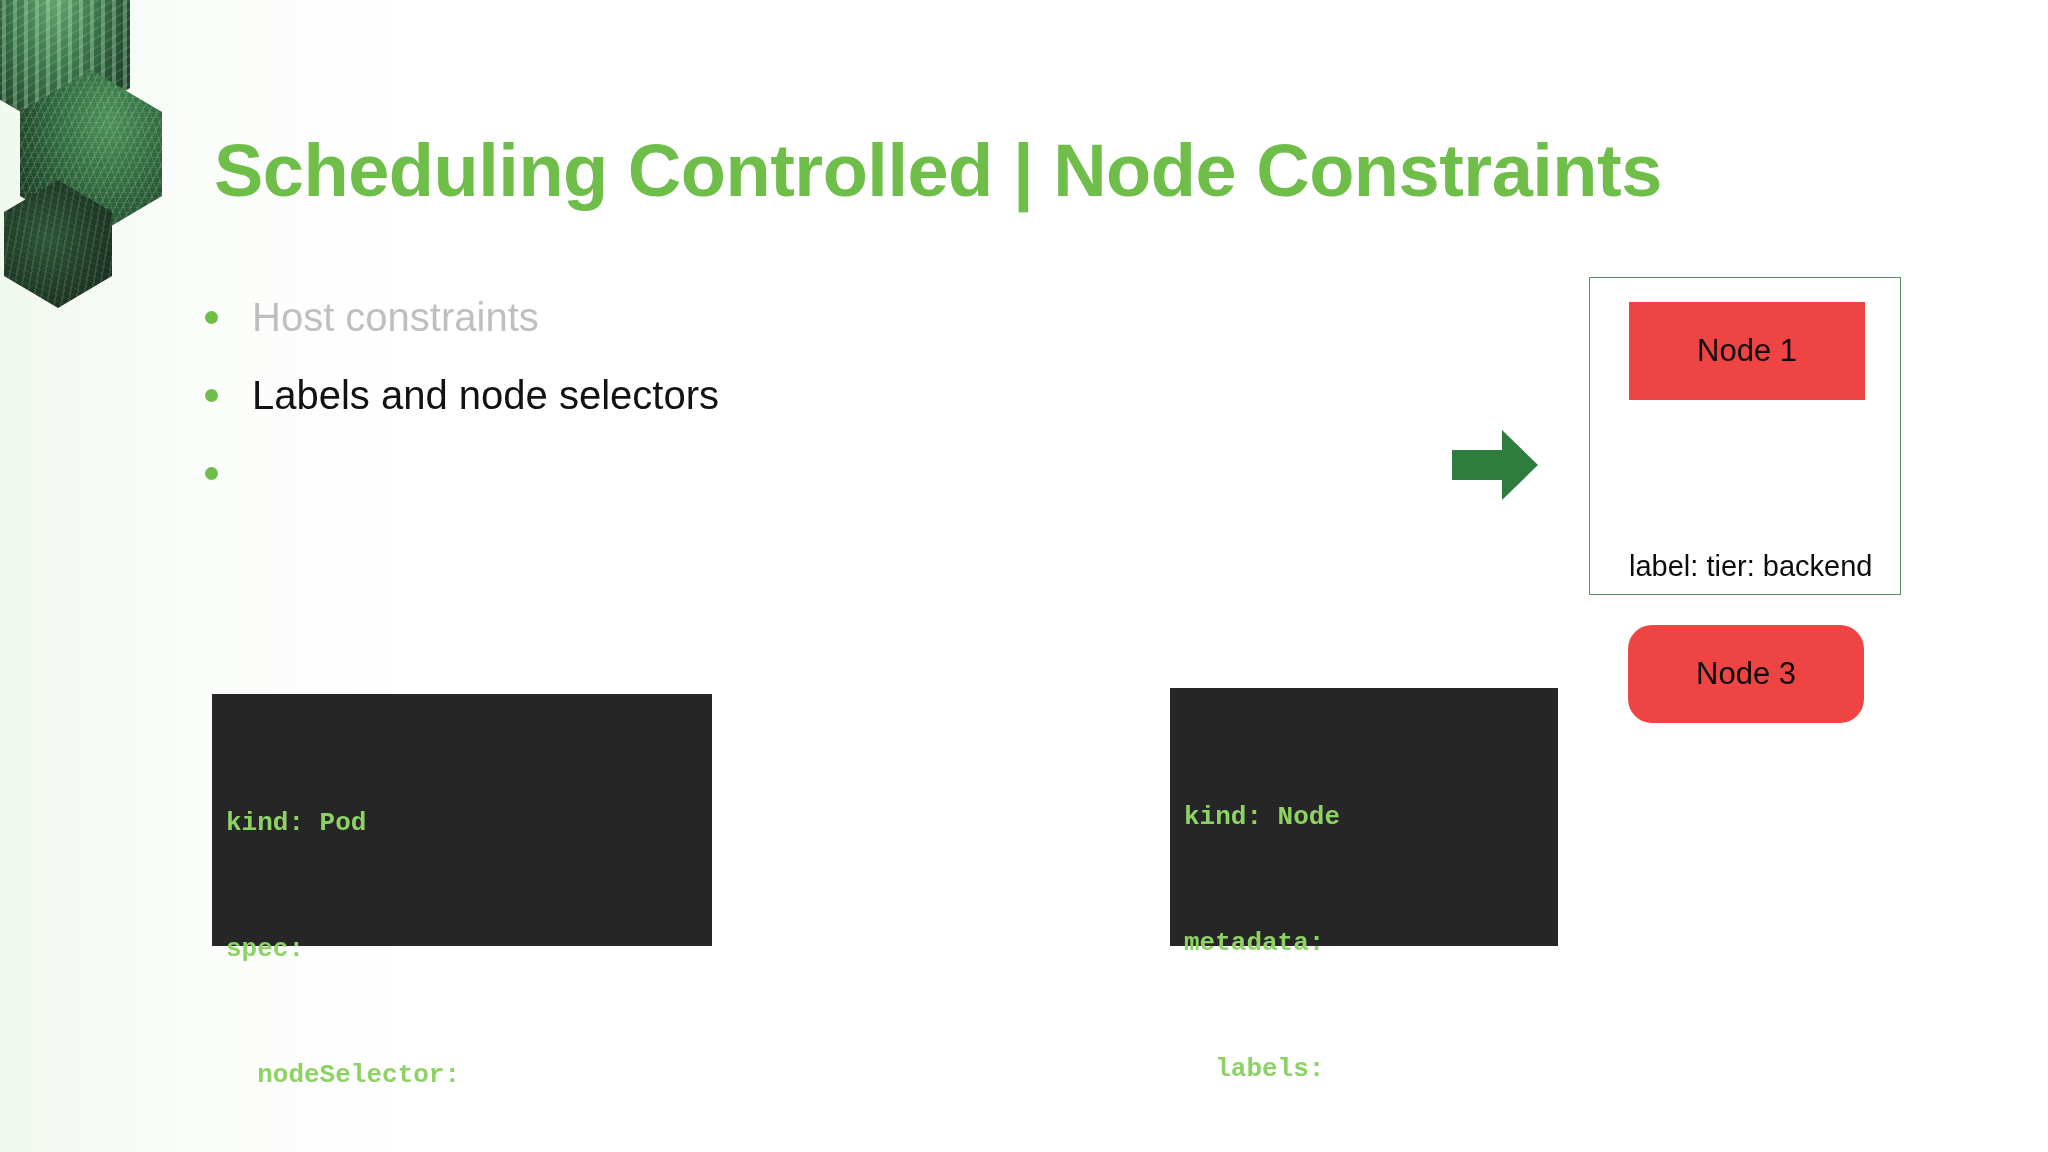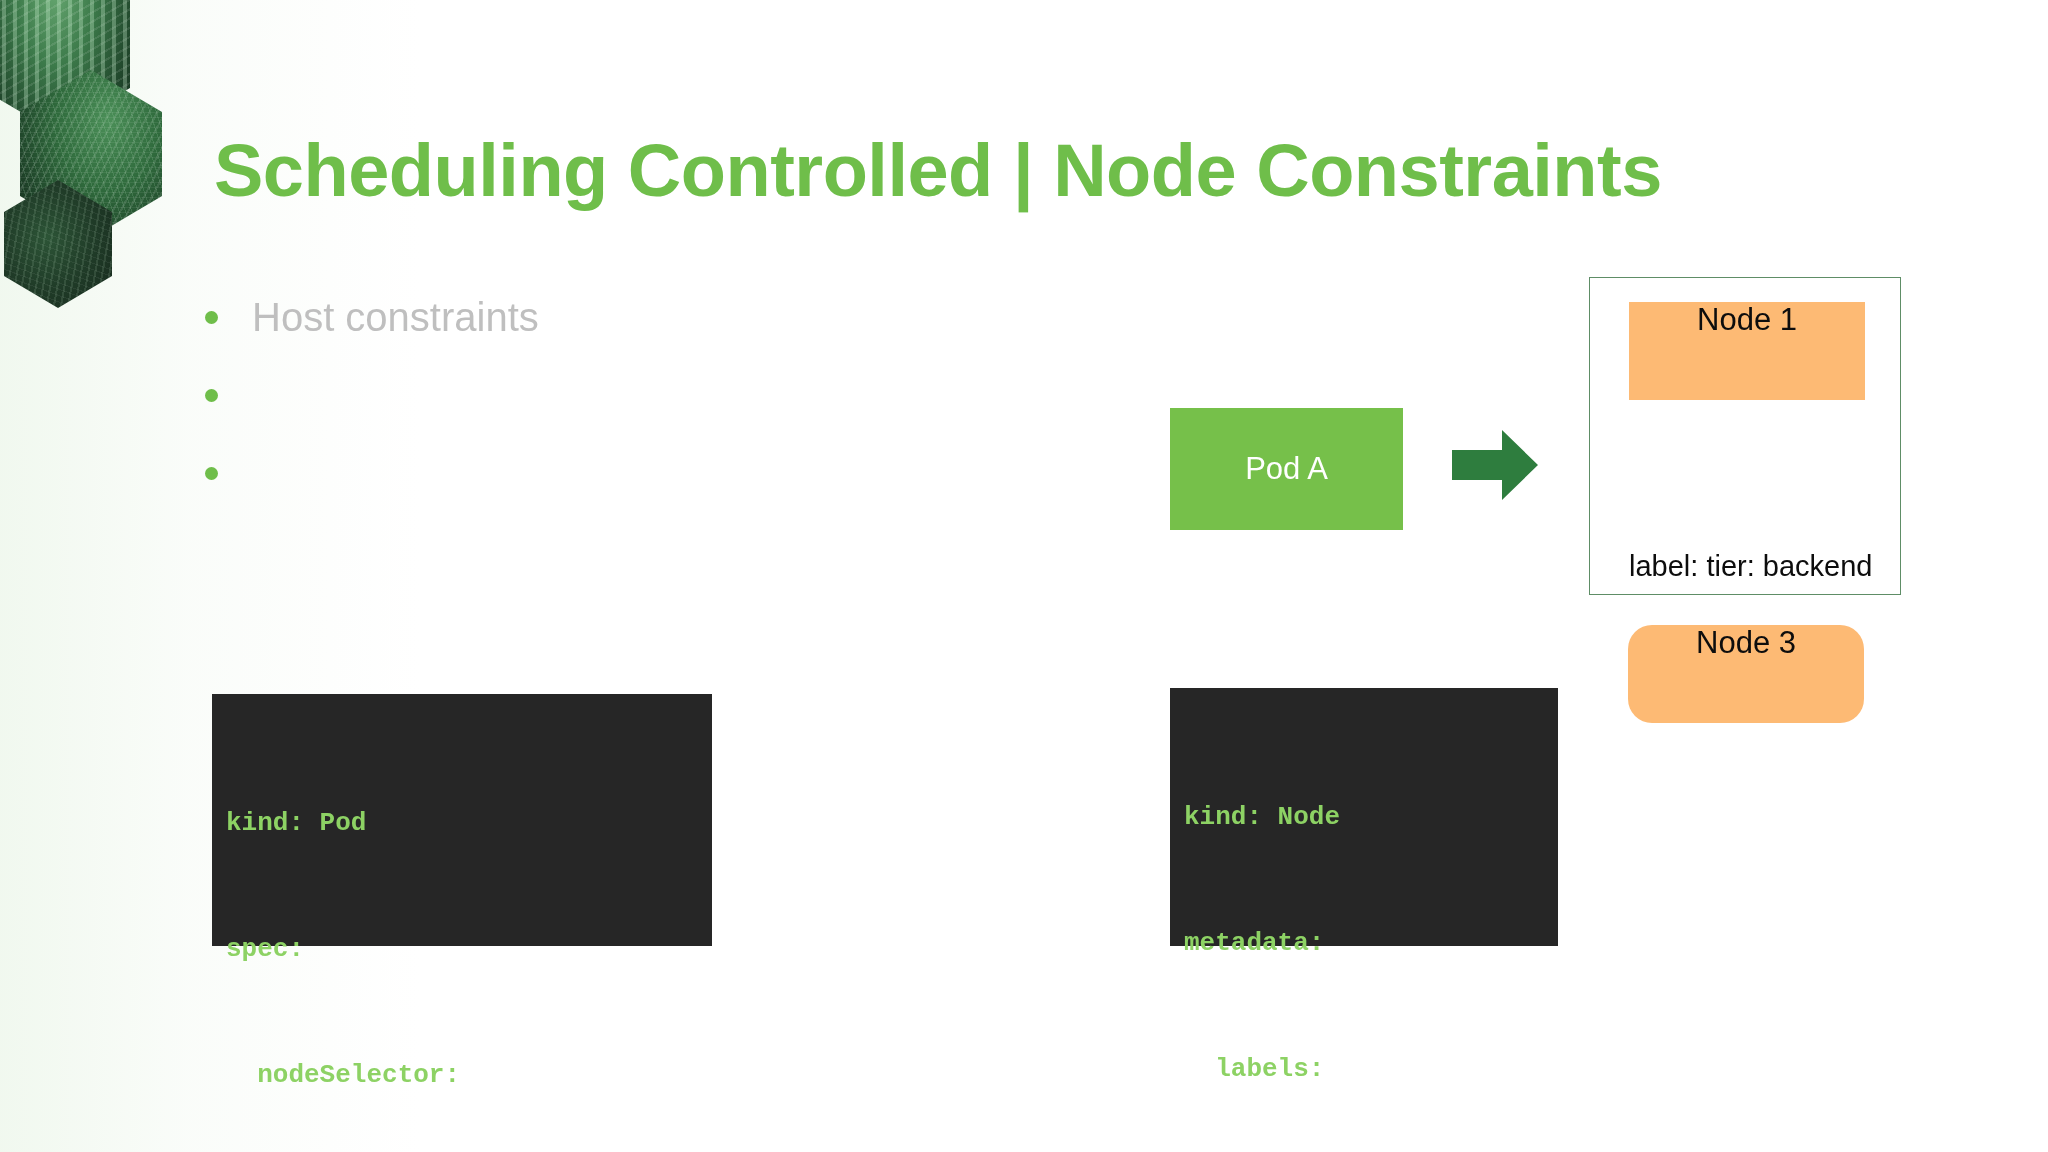--- a/index.html
+++ b/index.html
@@ -104,22 +104,22 @@
   .arrow { position:absolute; left:1452px; top:428px; width:86px; height:74px; }
 
   .node-group {
     position:absolute; left:1589px; top:277px;
     width:312px; height:318px;
     border:1px solid #5E8D66;
     background:#ffffff;
   }
   .node-box {
     position:absolute;
-    background:#fdba74;
-    display:flex; justify-content:center;
+    background:#ef4444;
+    display:flex; align-items:center; justify-content:center;
   }
   .node-box span { color:#0d0d0d; font-size:31px; }
   #node-1 { left:1629px; top:302px; width:236px; height:98px; }
   #node-2 { left:1626px; top:428px; width:236px; height:98px; }
   #node-3 { left:1628px; top:625px; width:236px; height:98px;border-radius:24px; }
   .node-label {
     position:absolute; left:1629px; top:550px;
     font-size:29px; color:#0d0d0d; white-space:nowrap;
   }
 </style>
@@ -144,43 +144,41 @@
 
   <div class="title">Scheduling Controlled | Node Constraints</div>
 
   <div class="bullets">
     <div class="bullet muted">
       <span class="dot"></span>
       <span class="btxt">Host constraints</span>
     </div>
     <div class="bullet active">
       <span class="dot"></span>
+      <span class="btxt">Labels and node selectors</span>
     </div>
     <div class="bullet muted">
       <span class="dot"></span>
     </div>
   </div>
 
   <div class="code" id="code-pod">
     <span class="ln">kind: Pod</span>
     <span class="ln">spec:</span>
     <span class="ln">  nodeSelector:</span>
     
   </div>
 
   <div class="code" id="code-node">
     <span class="ln">kind: Node</span>
     <span class="ln">metadata:</span>
     <span class="ln">  labels:</span>
     
   </div>
 
-  <div class="pod-box">
-    <span>Pod A</span>
-  </div>
 
   <div class="arrow">
     <svg width="86" height="74" viewBox="0 0 86 74" xmlns="http://www.w3.org/2000/svg">
       <polygon points="0,22 50,22 50,2 86,37 50,72 50,52 0,52" fill="#2E7D3E"></polygon>
     </svg>
   </div>
 
   <div class="node-group"></div>
 
   <div class="node-box" id="node-1">

